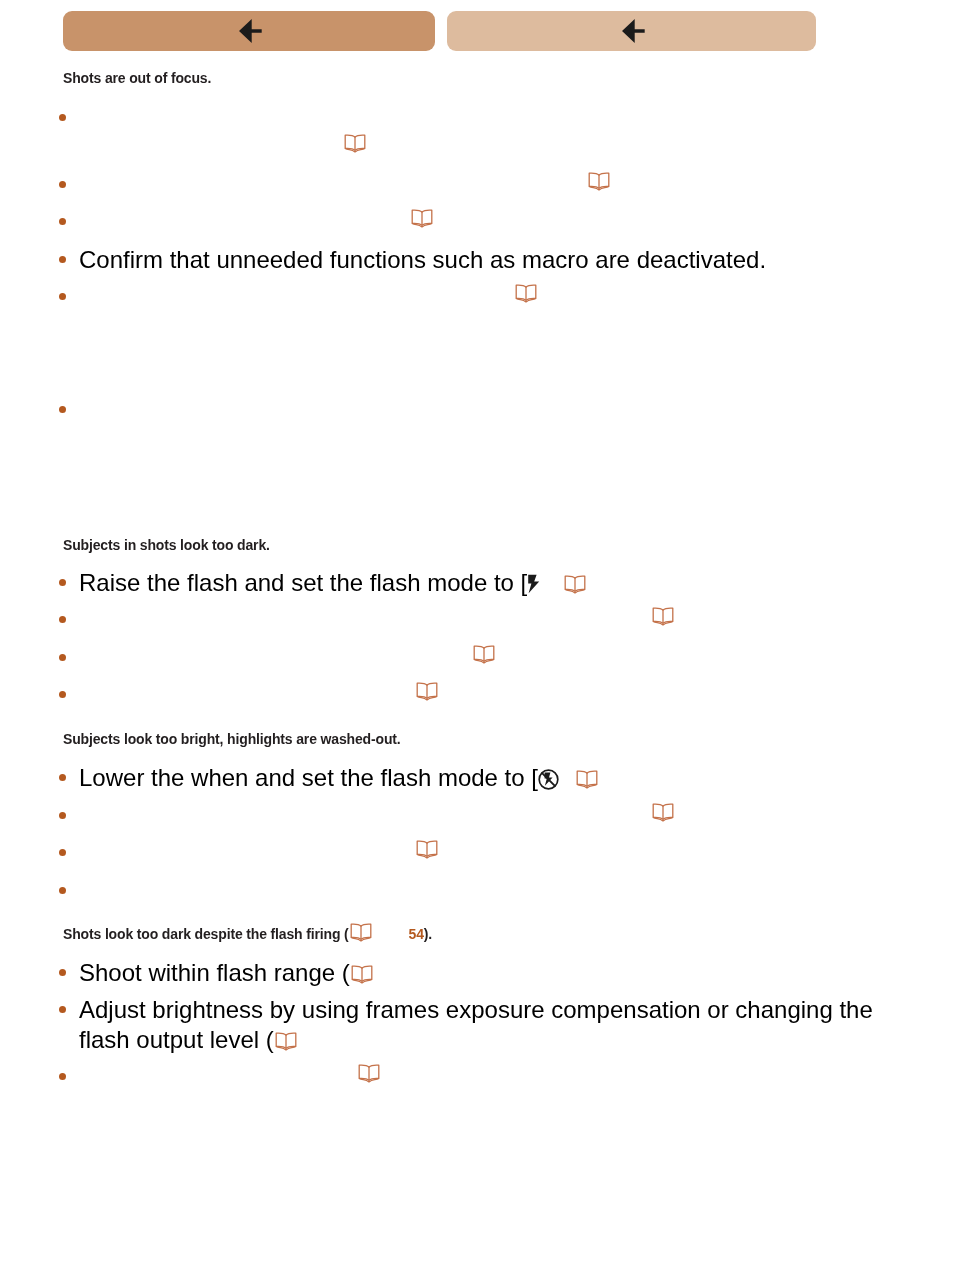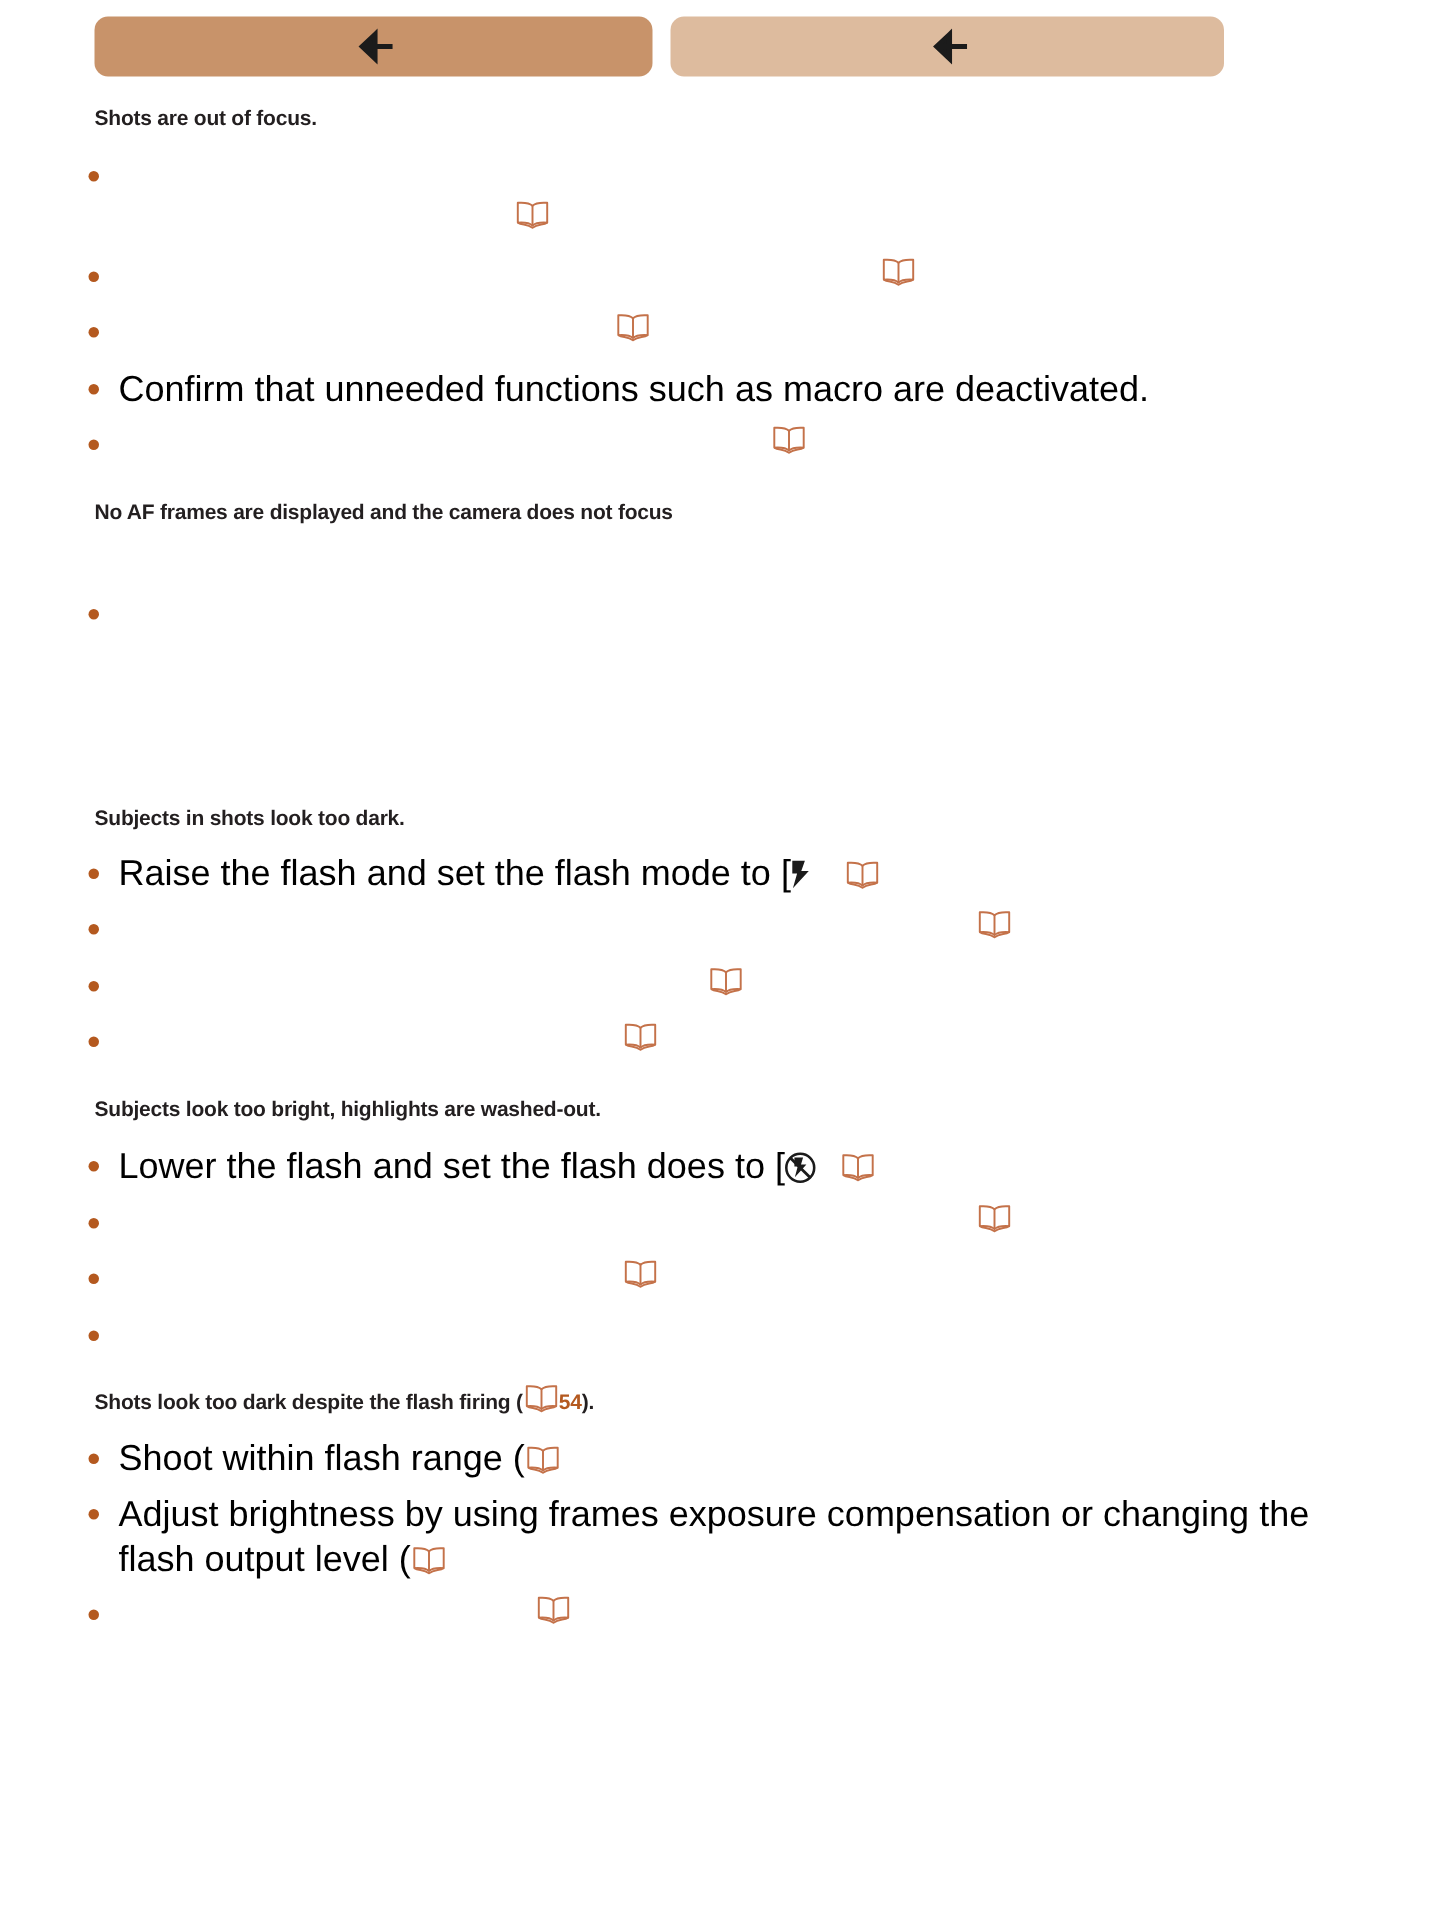--- a/index.html
+++ b/index.html
@@ -116,20 +116,21 @@
     display: inline-block;
     vertical-align: -4px;
     width: 21px;
     height: 21px;
   }
   .flash-icon svg, .flashoff-icon svg { display: block; }
 
   .pageref {
     color: #b4591f;
     font-weight: bold;
+    padding-left: 36px;
   }
 </style>
 </head>
 <body>
 
 <div class="tabbar">
 
   <div class="tab tab-prev">
     <span class="arrow-icon">
       <svg viewBox="0 0 26 26" width="26" height="26" aria-hidden="true">
@@ -207,21 +208,20 @@
     <span class="book-icon">
       <svg viewBox="0 0 24 19" width="24" height="19" aria-hidden="true">
         <path d="M12 3.2 C10 1.2 6.6 0.9 2.2 1.2 L2.2 14.4 C6.6 14.1 10 14.4 12 16.4 C14 14.4 17.4 14.1 21.8 14.4 L21.8 1.2 C17.4 0.9 14 1.2 12 3.2 Z" fill="none" stroke="#c4724a" stroke-width="1.3" stroke-linejoin="round"></path>
         <path d="M12 3.2 L12 16.4" fill="none" stroke="#c4724a" stroke-width="1.3"></path>
         <path d="M2.2 14.4 C5 16.2 8.5 15.2 12 17.9 C15.5 15.2 19 16.2 21.8 14.4" fill="none" stroke="#c4724a" stroke-width="1.3" stroke-linejoin="round"></path>
       </svg>
     </span>
   </span>
 
   <div class="h2" style="top:326px;">
-    <span>No AF frames are displayed and the camera does not focus</span>
     <br>
   </div>
 
   <div class="bullet" style="top:395px;">
     <span class="dot"></span>
     <span class="btext"></span>
   </div>
 
   <div class="h2" style="top:530px;">Subjects in shots look too dark.</div>
 
@@ -279,21 +279,21 @@
         <path d="M12 3.2 L12 16.4" fill="none" stroke="#c4724a" stroke-width="1.3"></path>
         <path d="M2.2 14.4 C5 16.2 8.5 15.2 12 17.9 C15.5 15.2 19 16.2 21.8 14.4" fill="none" stroke="#c4724a" stroke-width="1.3" stroke-linejoin="round"></path>
       </svg>
     </span>
   </span>
 
   <div class="h2" style="top:724px;">Subjects look too bright, highlights are washed-out.</div>
 
   <div class="bullet" style="top:763px;">
     <span class="dot"></span>
-    <span class="btext"><span>Lower the flash and set the flash does to [</span><span class="flashoff-icon">
+    <span class="btext"><span>Lower the when and set the flash mode to [</span><span class="flashoff-icon">
         <svg viewBox="0 0 21 21" width="21" height="21" aria-hidden="true">
           <circle cx="10.5" cy="10.5" r="9.3" fill="none" stroke="#1b1b1b" stroke-width="1.7"></circle>
           <path d="M12.4 3.6 L6.6 3.6 L6.6 9.6 L8.8 9.6 L6.9 16.8 L14.6 8.4 L11.0 8.4 Z" fill="#1b1b1b"></path>
           <path d="M3.6 3.6 L17.4 17.4" stroke="#1b1b1b" stroke-width="1.9" fill="none"></path>
         </svg>
       </span><span style="display:inline-block;width:16px;"></span><span class="book-icon">
         <svg viewBox="0 0 24 19" width="24" height="19" aria-hidden="true">
           <path d="M12 3.2 C10 1.2 6.6 0.9 2.2 1.2 L2.2 14.4 C6.6 14.1 10 14.4 12 16.4 C14 14.4 17.4 14.1 21.8 14.4 L21.8 1.2 C17.4 0.9 14 1.2 12 3.2 Z" fill="none" stroke="#c4724a" stroke-width="1.3" stroke-linejoin="round"></path>
           <path d="M12 3.2 L12 16.4" fill="none" stroke="#c4724a" stroke-width="1.3"></path>
           <path d="M2.2 14.4 C5 16.2 8.5 15.2 12 17.9 C15.5 15.2 19 16.2 21.8 14.4" fill="none" stroke="#c4724a" stroke-width="1.3" stroke-linejoin="round"></path>

